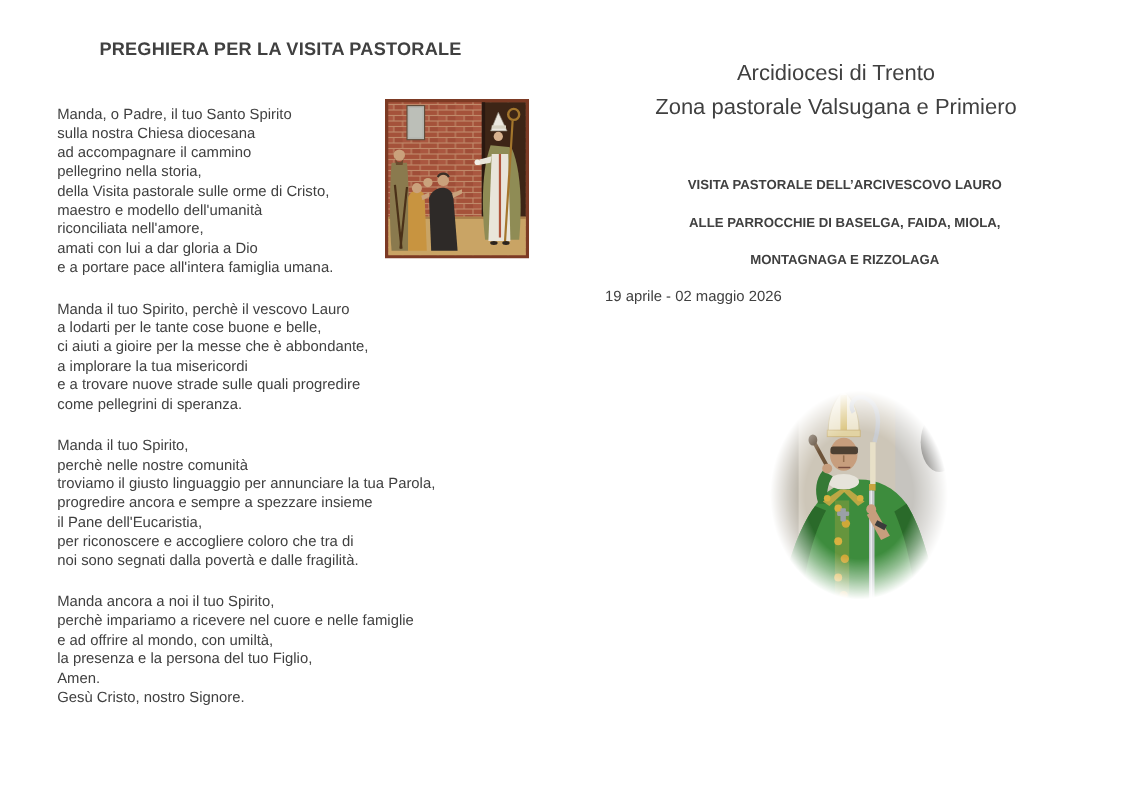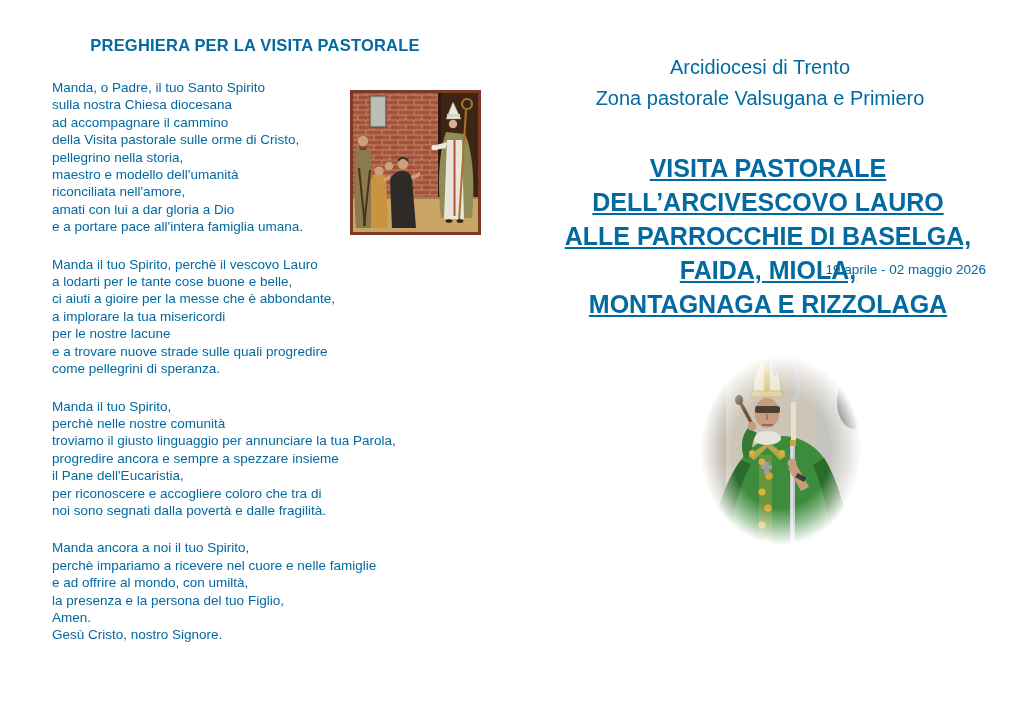--- a/index.html
+++ b/index.html
@@ -1,67 +1,66 @@
 <!DOCTYPE html>
 <html><head>
 <meta charset="utf-8">
 <style>
   html,body{margin:0;padding:0;background:#ffffff;}
   .page{position:relative;width:1024px;height:644px;background:#ffffff;overflow:hidden;
-        font-family:"Liberation Sans", sans-serif;color:#0369a1;}
+        font-family:"Liberation Sans", sans-serif;color:#404040;}
 
   
   .left-heading{position:absolute;left:50px;top:36px;width:410px;text-align:center;
                 font-size:16.5px;font-weight:bold;letter-spacing:.2px;}
   .prayer{position:absolute;left:52px;top:79px;width:450px;font-size:13.5px;line-height:17.4px;}
-  .prayer .para{margin:0 0 20px 0;}
+  .prayer .para{margin:16px 0 20px 0;}
   .prayer .line{white-space:nowrap;}
 
   
   .painting{position:absolute;left:350px;top:90px;width:131px;height:145px;filter:blur(.3px);}
   .painting svg{display:block;}
 
   
   .org-block{position:absolute;left:542px;top:52px;width:436px;text-align:center;
              font-size:20px;line-height:31px;}
   .main-title{position:absolute;left:540px;top:151px;width:456px;text-align:center;
-              font-size:25px;font-weight:bold;line-height:34px;text-decoration:underline;}
-  .date-line{position:absolute;left:550px;top:262px;width:436px;text-align:right;font-size:13.5px;}
+              font-size:12px;font-weight:bold;line-height:34px;}
+  .date-line{position:absolute;left:550px;top:262px;width:436px;text-align:left;font-size:13.5px;}
 
   
   .photo{position:absolute;left:696px;top:350px;width:170px;height:200px;
          -webkit-mask:radial-gradient(50% 50% at 50% 50%, #000 58%, rgba(0,0,0,.55) 76%, transparent 95%);
          mask:radial-gradient(50% 50% at 50% 50%, #000 58%, rgba(0,0,0,.55) 76%, transparent 95%);}
   .photo svg{display:block;}
 </style>
 </head>
 <body>
 
 <div class="page">
 
   <div class="left-heading">PREGHIERA PER LA VISITA PASTORALE</div>
 
   <div class="prayer">
     <div class="para">
         <div class="line">Manda, o Padre, il tuo Santo Spirito</div>
         <div class="line">sulla nostra Chiesa diocesana</div>
         <div class="line">ad accompagnare il cammino</div>
+        <div class="line">pellegrino nella storia,</div>
         <div class="line">della Visita pastorale sulle orme di Cristo,</div>
-        <div class="line">pellegrino nella storia,</div>
         <div class="line">maestro e modello dell'umanità</div>
         <div class="line">riconciliata nell'amore,</div>
         <div class="line">amati con lui a dar gloria a Dio</div>
         <div class="line">e a portare pace all'intera famiglia umana.</div>
       </div>
     <div class="para">
         <div class="line">Manda il tuo Spirito, perchè il vescovo Lauro</div>
         <div class="line">a lodarti per le tante cose buone e belle,</div>
         <div class="line">ci aiuti a gioire per la messe che è abbondante,</div>
         <div class="line">a implorare la tua misericordi</div>
-        <div class="line">per le nostre lacune</div>
         <div class="line">e a trovare nuove strade sulle quali progredire</div>
         <div class="line">come pellegrini di speranza.</div>
       </div>
     <div class="para">
         <div class="line">Manda il tuo Spirito,</div>
         <div class="line">perchè nelle nostre comunità</div>
         <div class="line">troviamo il giusto linguaggio per annunciare la tua Parola,</div>
         <div class="line">progredire ancora e sempre a spezzare insieme</div>
         <div class="line">il Pane dell'Eucaristia,</div>
         <div class="line">per riconoscere e accogliere coloro che tra di</div>

